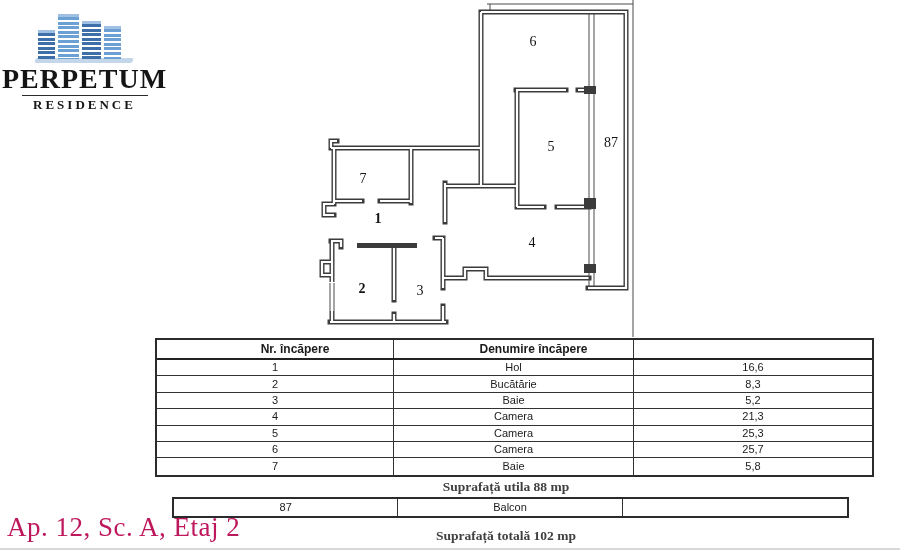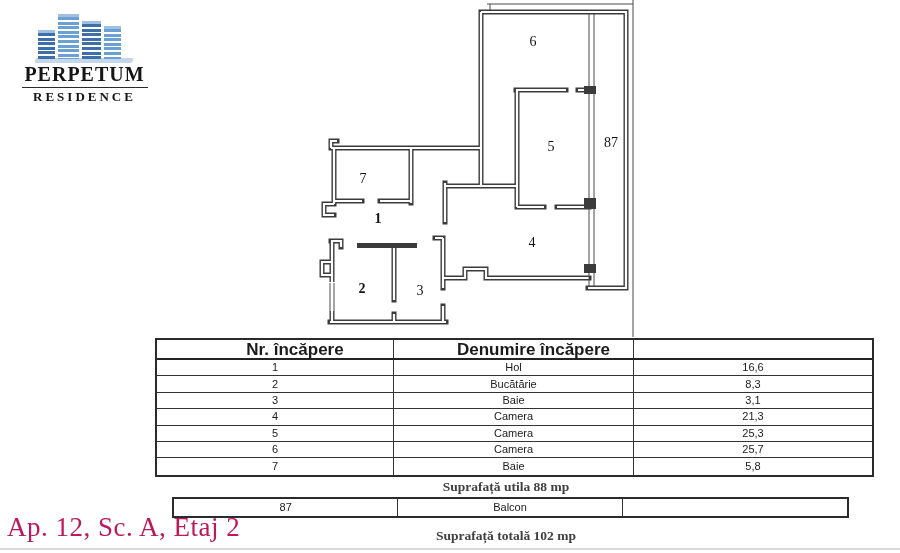--- a/index.html
+++ b/index.html
@@ -17,41 +17,41 @@
   .logo-icon { position:relative; width:112px; height:56px; margin:0 auto; }
   .logo-base { position:absolute; left:6px; bottom:1px; width:98px; height:5px;
     background:#c3d6ea; transform:skewX(-18deg); border-radius:2px; }
   .bld { position:absolute; bottom:5px; border-top:3px solid #9fc0e2; }
   .bld-a { background:repeating-linear-gradient(180deg,#3e6fa8 0 3px,#ffffff 3px 4.6px); }
   .bld-b { background:repeating-linear-gradient(180deg,#6ba0d4 0 3px,#ffffff 3px 4.6px); }
   .b1 { left:9px;  width:17px; height:29px; }
   .b2 { left:29px; width:21px; height:45px; }
   .b3 { left:53px; width:19px; height:38px; }
   .b4 { left:75px; width:17px; height:33px; }
-  .logo-title { font-family:"Liberation Serif", serif; font-weight:700; font-size:20px;
+  .logo-title { font-family:"Liberation Serif", serif; font-weight:700; font-size:28px;
     letter-spacing:1px; color:#151515; line-height:1.05; }
   .logo-rule { width:126px; height:1px; background:#2a2a2a; margin:2px auto 1px auto; }
   .logo-subtitle { font-family:"Liberation Serif", serif; font-weight:700; font-size:13px;
     letter-spacing:3px; color:#151515; }
 
   
   .plan-svg { position:absolute; left:0; top:0; }
   .wall-outer { stroke:#3b3b3b; stroke-width:5; fill:none; stroke-linecap:square; }
   .wall-inner { stroke:#ffffff; stroke-width:2.2; fill:none; stroke-linecap:butt; }
   .thin-line  { stroke:#4a4a4a; stroke-width:1; fill:none; }
   .solid-el   { fill:#3b3b3b; stroke:none; }
   .room-label-g text { font-family:"Liberation Serif", serif; fill:#121212;
     text-anchor:middle; font-size:14px; }
 
   
   .area-table { position:absolute; left:155px; top:338px; width:719px;
     border:2px solid #2b2b2b; background:#fff; }
   .thead { display:grid; grid-template-columns:237px 240px 1fr; height:20px;
     border-bottom:2px solid #222; }
-  .thead .tcell { font-weight:bold; font-size:17px;margin-left:40px; }
+  .thead .tcell { font-weight:bold; font-size:12px;margin-left:40px; }
   .tcell { display:flex; align-items:center; justify-content:center;
     font-size:11px; line-height:1; }
   .thead .tcell:nth-child(-n+2), .trow .tcell:nth-child(-n+2) { border-right:1px solid #333; }
   .trow { display:grid; grid-template-columns:237px 240px 1fr; height:16.4px;
     border-bottom:1px solid #333; }
   .trow:last-child { border-bottom:none; }
 
   
   .summary-usable, .summary-total { position:absolute; left:150px; width:712px;
     text-align:center; font-family:"Liberation Serif", serif; font-weight:600;
@@ -149,21 +149,21 @@
         <div class="tcell">16,6</div>
       </div>
       <div class="trow">
         <div class="tcell">2</div>
         <div class="tcell">Bucătărie</div>
         <div class="tcell">8,3</div>
       </div>
       <div class="trow">
         <div class="tcell">3</div>
         <div class="tcell">Baie</div>
-        <div class="tcell">3,1</div>
+        <div class="tcell">5,2</div>
       </div>
       <div class="trow">
         <div class="tcell">4</div>
         <div class="tcell">Camera</div>
         <div class="tcell">21,3</div>
       </div>
       <div class="trow">
         <div class="tcell">5</div>
         <div class="tcell">Camera</div>
         <div class="tcell">25,3</div>

